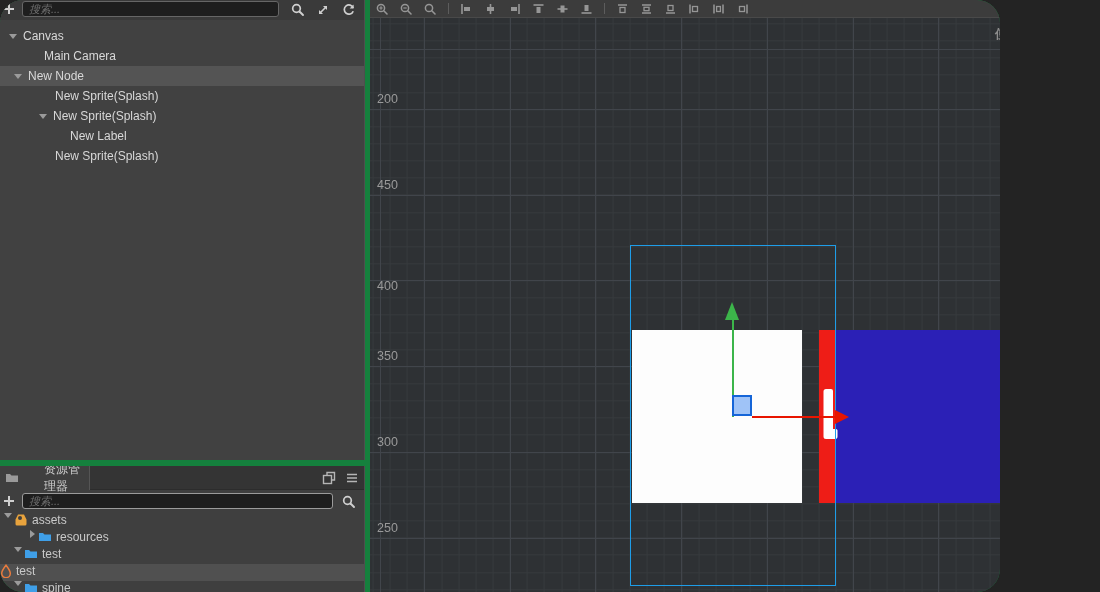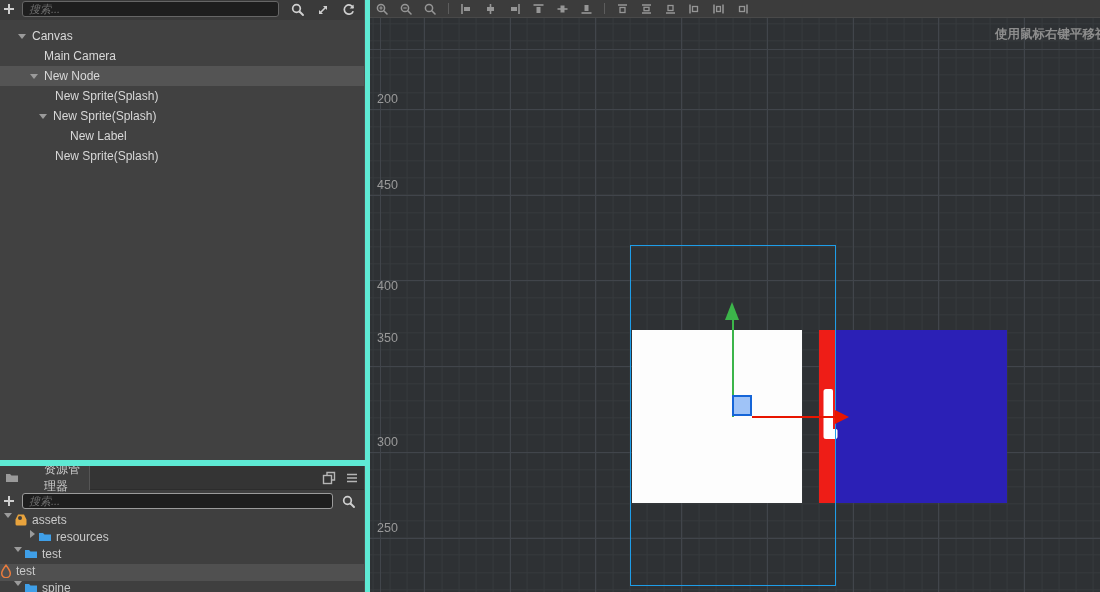--- a/index.html
+++ b/index.html
@@ -1,20 +1,20 @@
 <!DOCTYPE html>
 <html><head>
 <meta charset="utf-8">
 <style>
   * { margin:0; padding:0; box-sizing:border-box; }
   html,body { background:#232323; }
   #app {
-    position:relative; width:1100px; height:592px; overflow:hidden;
-    background:#5eead4; font-family:"Liberation Sans", sans-serif;
-    -webkit-font-smoothing:antialiased; color:#d6d6d6; font-size:12px;
+    position:relative; width:1000px; height:592px; overflow:hidden;
+    background:#15803d; font-family:"Liberation Sans", sans-serif;
+    -webkit-font-smoothing:antialiased; color:#d6d6d6; font-size:12px;border-radius:23px;
   }
   
   .hierarchy { position:absolute; left:0; top:0; width:365px; height:460px;
     background:#414141; border-right:1px solid #4e4e4e; overflow:hidden; }
   .panel-toolbar { position:relative; height:20px; background:#3a3a3a; }
   .plus-btn { position:absolute; left:2px; top:2px; width:14px; height:14px; cursor:pointer; }
   .search-input {
     position:absolute; left:22px; top:1px; height:16px; background:#1e1e1e;
     border:1px solid #666; border-radius:3px; color:#bbb; font-size:11px;
     font-style:italic; padding:0 6px; outline:none; font-family:"Liberation Sans",sans-serif;
@@ -99,30 +99,30 @@
         <path d="M3.5 10.5 L10.5 3.5" stroke="#cfcfcf" stroke-width="1.6"></path>
         <path d="M7 3h4v4z" fill="#cfcfcf"></path>
           <path d="M7 11H3V7z" fill="#cfcfcf"></path>
       </svg>
       <svg class="tbicon" style="left:342px" viewBox="0 0 14 14">
         <path d="M11.2 8.2 A4.6 4.6 0 1 1 11.2 5" fill="none" stroke="#cfcfcf" stroke-width="1.7"></path>
         <path d="M11.6 1.5v4h-4z" fill="#cfcfcf"></path>
       </svg>
     </div>
     <div class="tree">
-      <div class="trow" style="padding-left:16px">
+      <div class="trow" style="padding-left:7px">
         <span class="arrbox">
             <span class="arr-d"></span>
           </span>
         <span class="tlabel">Canvas</span>
       </div>
       <div class="trow" style="padding-left:40px">
         <span class="tlabel">Main Camera</span>
       </div>
-      <div class="trow sel" style="padding-left:28px">
+      <div class="trow sel" style="padding-left:12px">
         <span class="arrbox">
             <span class="arr-d"></span>
           </span>
         <span class="tlabel">New Node</span>
       </div>
       <div class="trow" style="padding-left:51px">
         <span class="tlabel">New Sprite(Splash)</span>
       </div>
       <div class="trow" style="padding-left:37px">
         <span class="arrbox">
@@ -279,21 +279,21 @@
           <rect x="3.5" y="3.5" width="5" height="5" fill="none" stroke="#969696" stroke-width="1.3"></rect>
       </svg>
     </div>
 
     <div class="canvas">
       <span class="hint">使用鼠标右键平移视图</span>
 
       <span class="tick" style="top:74px">200</span>
       <span class="tick" style="top:160px">450</span>
       <span class="tick" style="top:261px">400</span>
-      <span class="tick" style="top:313px">350</span>
+      <span class="tick" style="top:331px">350</span>
       <span class="tick" style="top:417px">300</span>
       <span class="tick" style="top:503px">250</span>
 
       <div class="sprite sp-white"></div>
       <div class="sprite sp-red"></div>
       <div class="sprite sp-blue"></div>
 
       <svg class="sprite label-l" viewBox="0 0 15 50">
         <path d="M3 0 h5 a2 2 0 0 1 2 2 v38 h3 a1.5 1.5 0 0 1 1.5 1.5 v6 a2.5 2.5 0 0 1 -2.5 2.5 h-9 a2.5 2.5 0 0 1 -2.5 -2.5 v-45 a2.5 2.5 0 0 1 2.5 -2.5 z" fill="#ffffff"></path>
       </svg>

